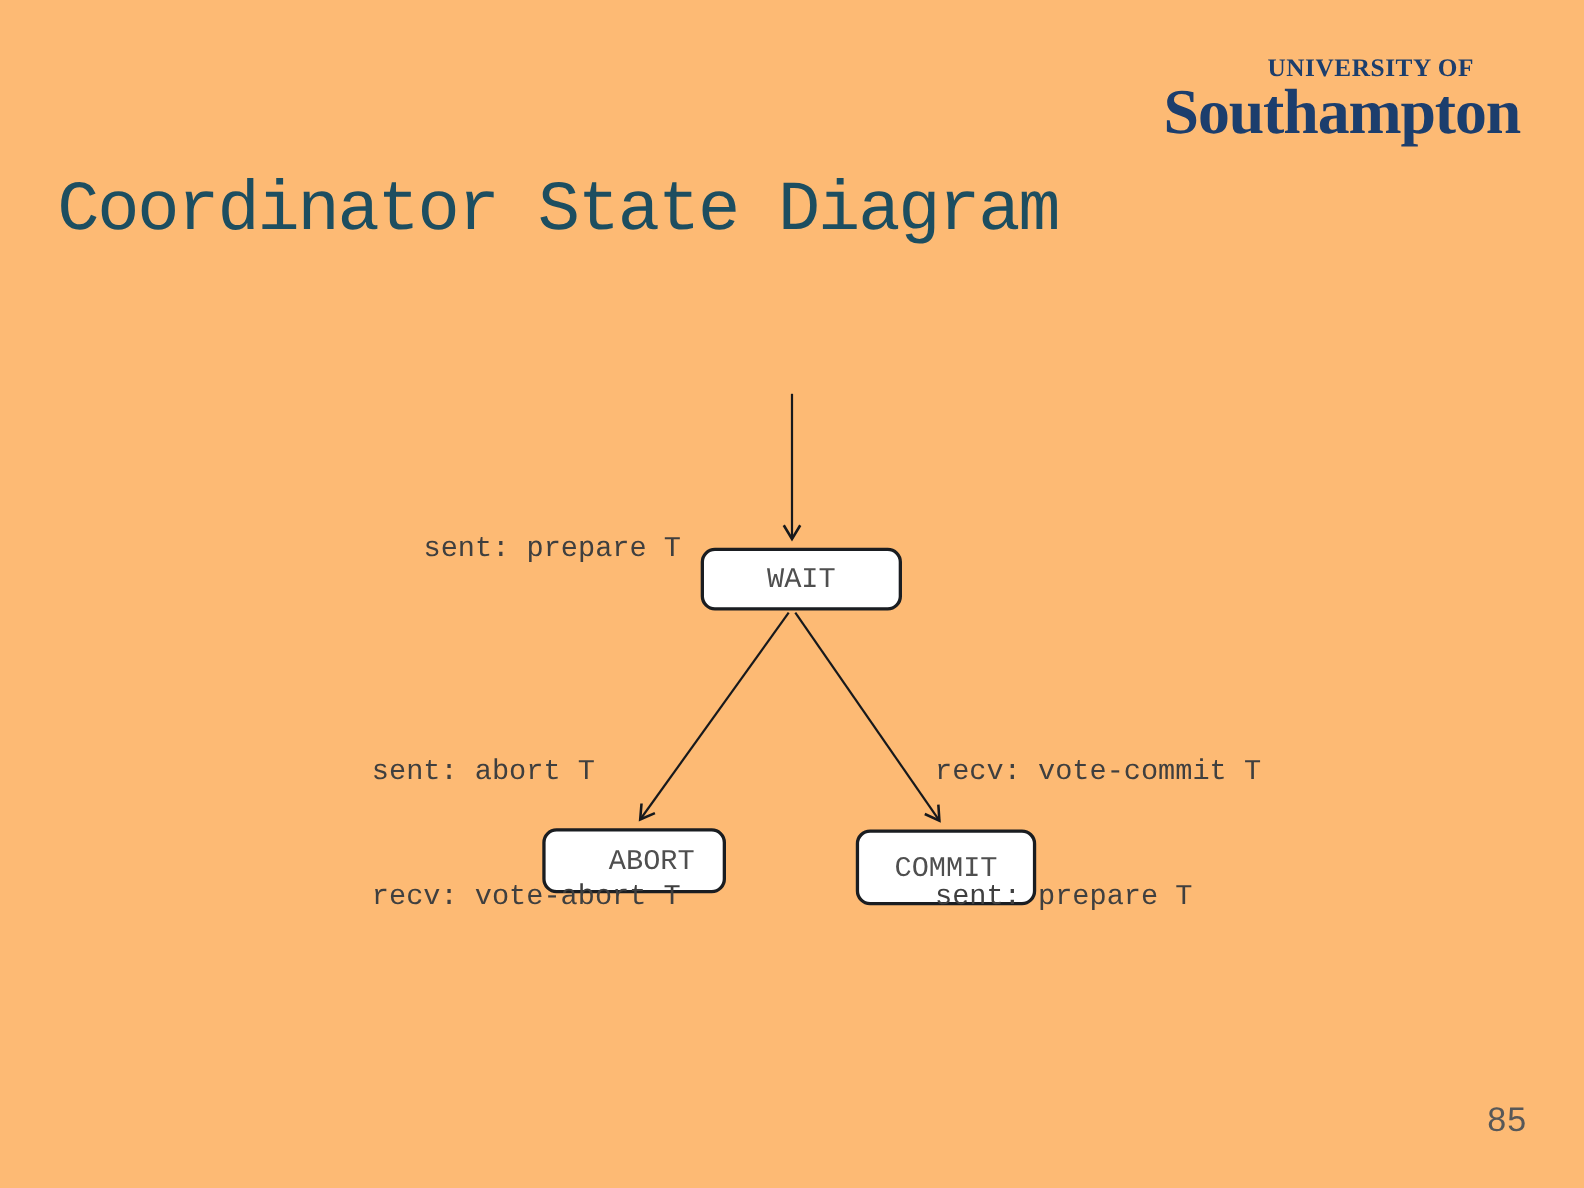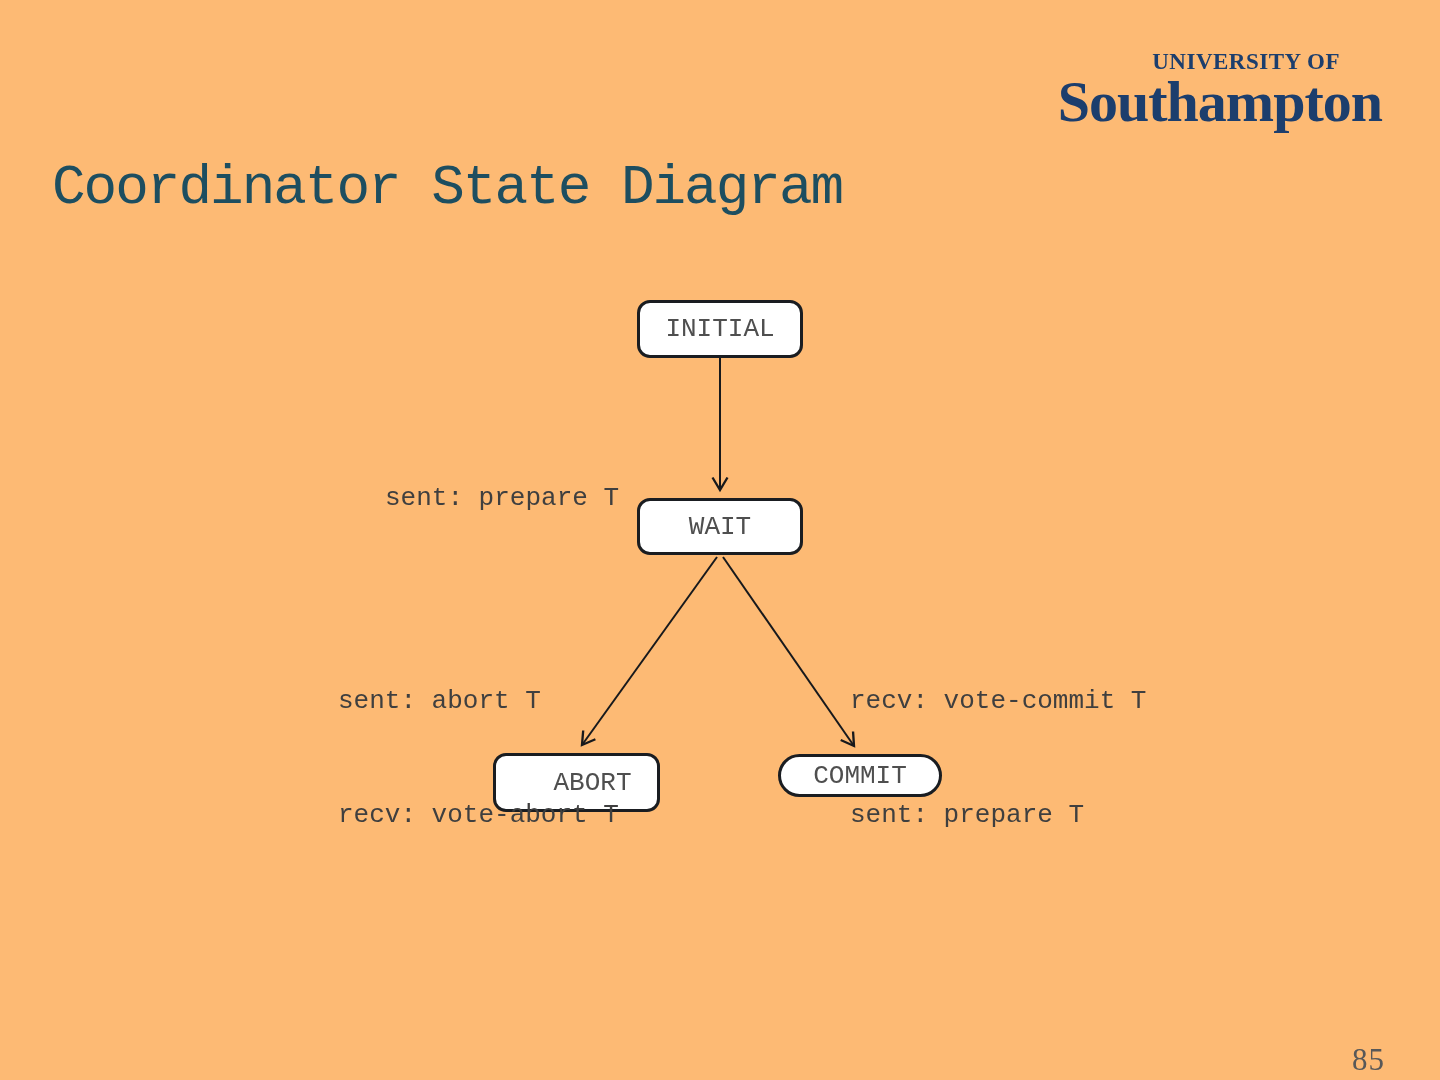--- a/index.html
+++ b/index.html
@@ -39,21 +39,21 @@
     letter-spacing: -1px;
   }
 
   
   .title {
     position: absolute;
     left: 52px;
     top: 156px;
     margin: 0;
     font-weight: 400;
-    font-size: 56px;
+    font-size: 64px;
     letter-spacing: -2px;
     white-space: nowrap;
     color: var(--title, #1d4e60);
   }
 
   
   .diagram {
     position: absolute;
     inset: 0;
   }
@@ -80,45 +80,45 @@
     background: #ffffff;
     border: 3px solid var(--box-border, #1a1d21);
     border-radius: 13px;
     display: flex;
     align-items: center;
     justify-content: center;
     font-size: 26px;
     color: var(--state-text, #4f4f4f);
   }
   .state-initial { left: 637px; top: 300px; width: 166px; height: 58px; }
-  .state-wait    { left: 637px; top: 498px; width: 166px; height: 57px; }
+  .state-wait    { left: 637px; top: 498px; width: 183px; height: 57px; }
   .state-abort   { left: 493px; top: 753px; width: 167px; height: 59px; padding-left: 32px; }
-  .state-commit  { left: 778px; top: 754px; width: 164px; height: 43px; border-radius: 24px; }
+  .state-commit  { left: 778px; top: 754px; width: 164px; height: 69px; }
 
   
   .tlabel {
     position: absolute;
     font-size: 26px;
     line-height: 38px;
     white-space: pre;
     color: var(--label-text, #3f3f3f);
   }
   .tlabel-prepare { left: 385px; top: 403px; }
   .tlabel-abort   { left: 338px; top: 606px; }
   .tlabel-commit  { left: 850px; top: 606px; }
 
   
   .page-number {
     position: absolute;
     left: 1352px;
-    top: 1042px;
+    top: 1000px;
     font-size: 31px;
     letter-spacing: 1px;
     color: var(--page-number, #585858);
-    font-family: Liberation Serif, serif;
+    font-family: Liberation Sans, sans-serif;
   }
 </style>
 </head>
 <body>
 
 <div class="slide">
 
   <header class="logo">
     <div class="logo-top">UNIVERSITY OF</div>
     <div class="logo-main">Southampton</div>
@@ -132,23 +132,20 @@
       <defs>
         <marker id="ah" markerUnits="userSpaceOnUse" markerWidth="20" markerHeight="20" viewBox="0 0 12 12" refX="9.5" refY="6" orient="auto">
           <path class="ah-path" d="M2 1.5 L9.5 6 L2 10.5"></path>
         </marker>
       </defs>
       <line class="arrow" x1="720" y1="358" x2="720" y2="490" marker-end="url(#ah)"></line>
       <line class="arrow" x1="717" y1="557" x2="582" y2="745" marker-end="url(#ah)"></line>
       <line class="arrow" x1="723" y1="557" x2="854" y2="746" marker-end="url(#ah)"></line>
     </svg>
 
-    <div class="state state-initial">
-      <span>INITIAL</span>
-    </div>
     <div class="state state-wait">
       <span>WAIT</span>
     </div>
     <div class="state state-abort">
       <span>ABORT</span>
     </div>
     <div class="state state-commit">
       <span>COMMIT</span>
     </div>
 

